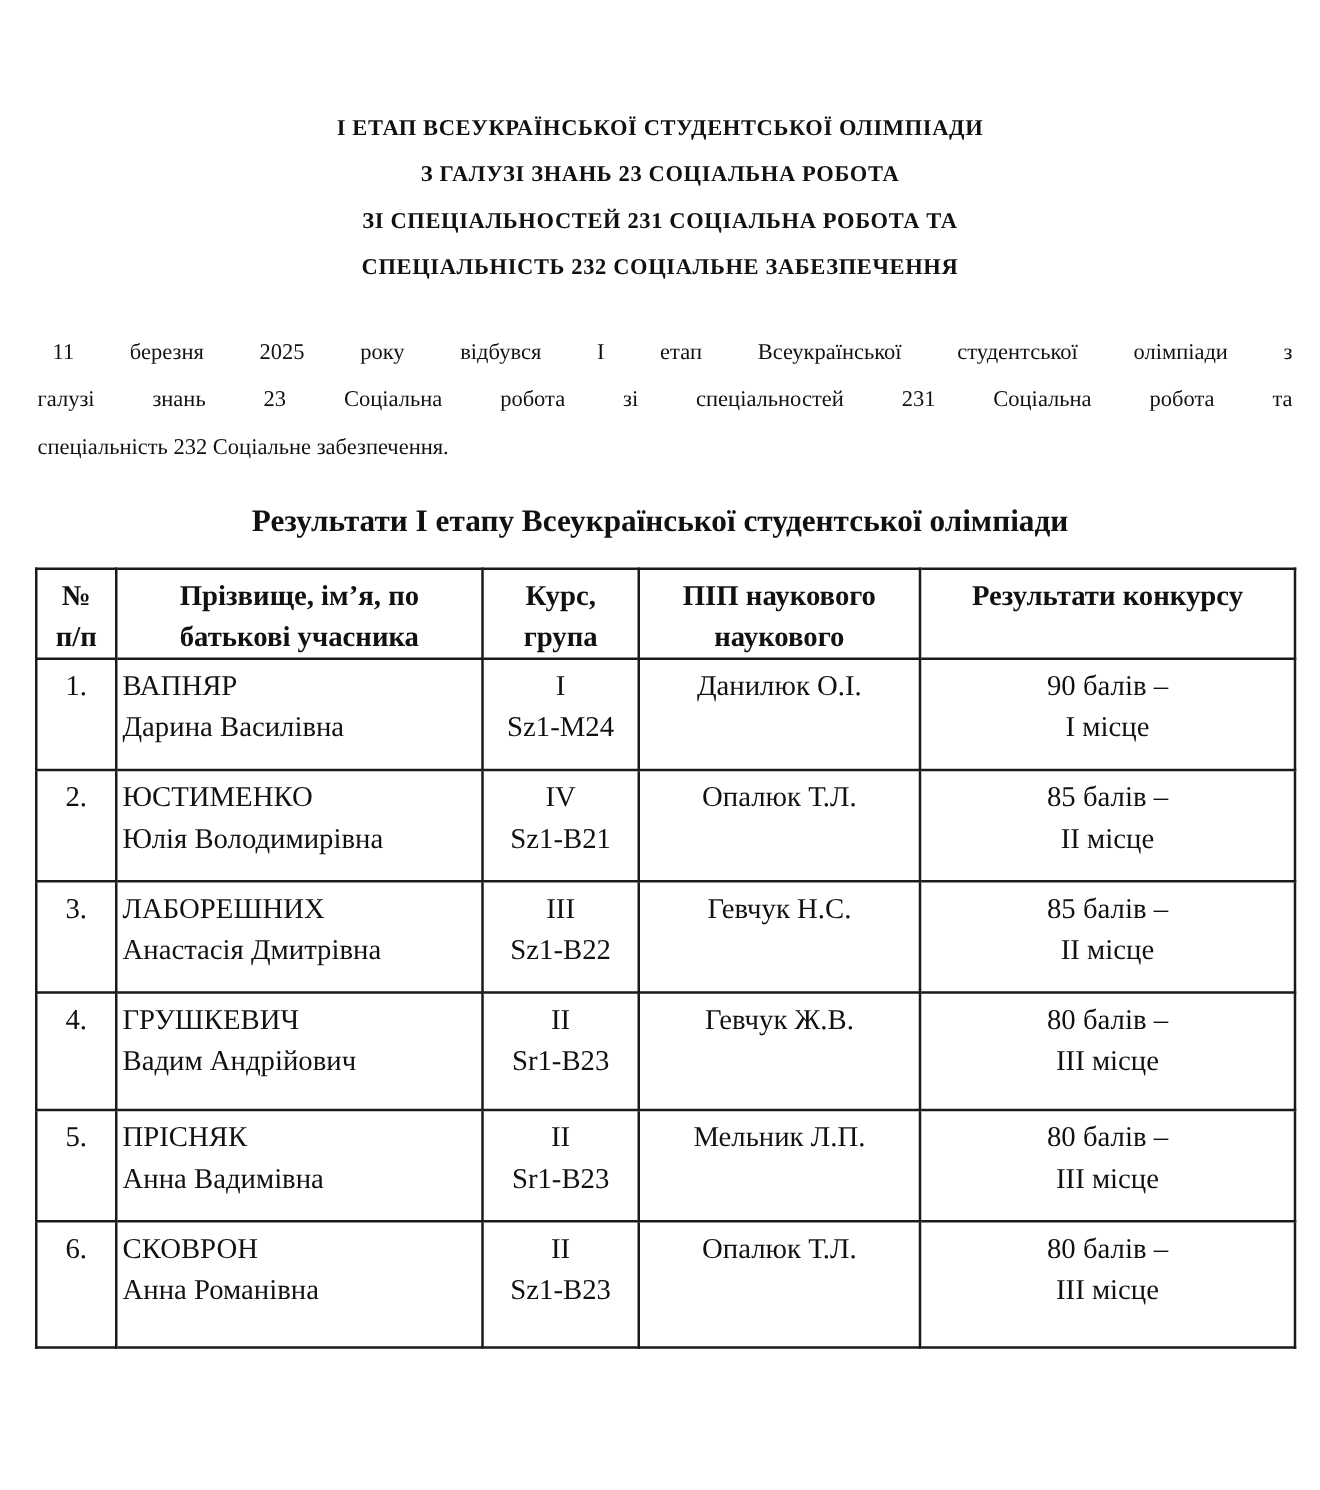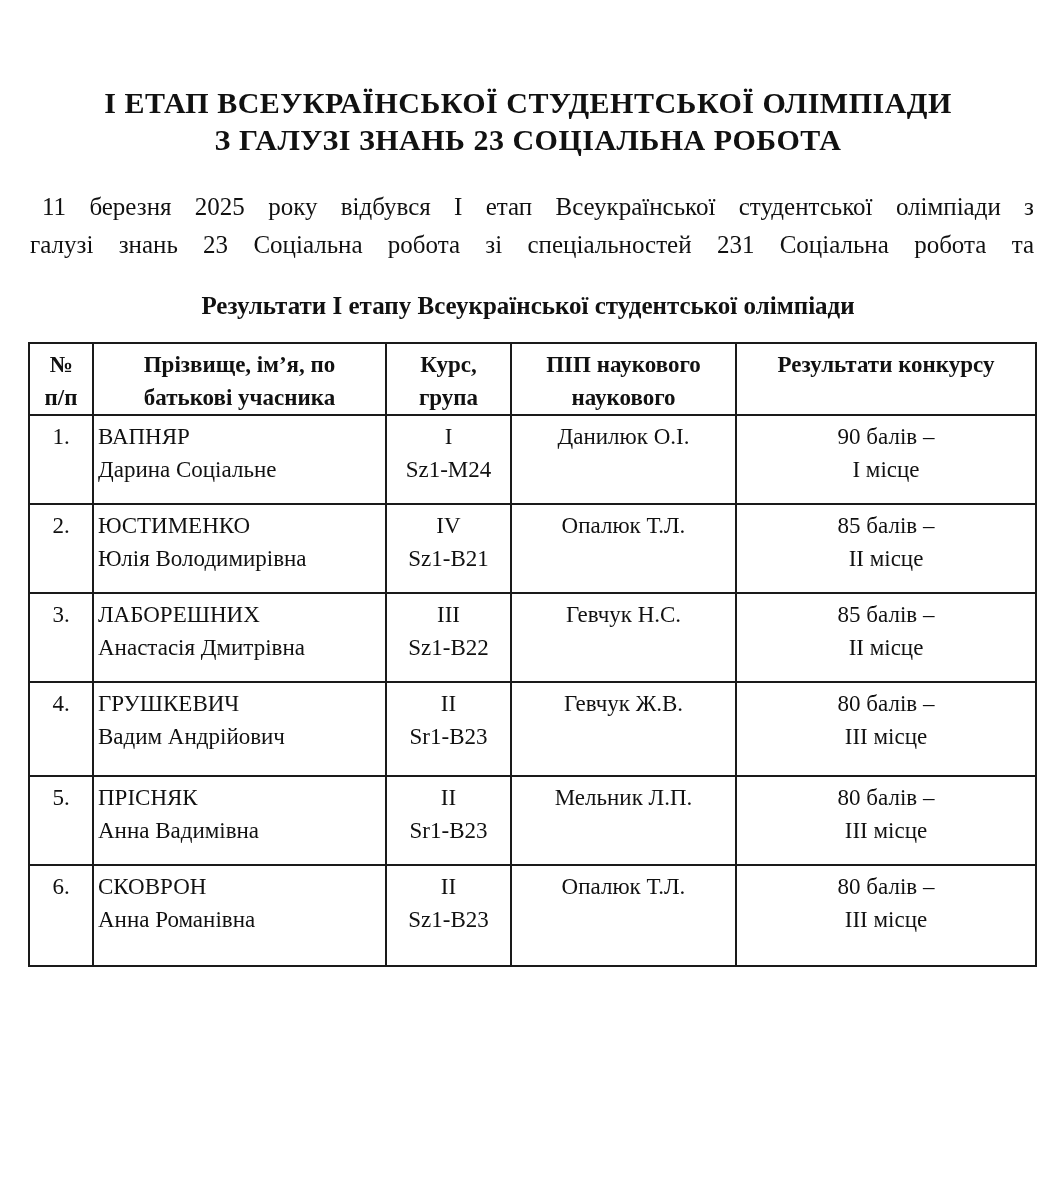--- a/index.html
+++ b/index.html
@@ -13,27 +13,27 @@
     height: 1192px;
     background: #ffffff;
     color: #111111;
     font-family: "Liberation Serif", "DejaVu Serif", serif;
     overflow: hidden;
   }
   .doc-title {
     margin-top: 84px;
     text-align: center;
     font-weight: bold;
-    font-size: 30px;
+    font-size: 18px;
     line-height: 37px;
     letter-spacing: 0.5px;
   }
   .intro {
     margin: 30px 22px 0 30px;
-    font-size: 25px;
+    font-size: 18px;
     line-height: 38px;
   }
   .intro-line.just {
     text-align: justify;
     text-align-last: justify;
   }
   .intro-line.first {
     padding-left: 12px;
   }
   .results-heading {
@@ -73,25 +73,28 @@
   .two-line span { display: block; }
 </style>
 </head>
 <body>
 
 <div class="page">
 
   <div class="doc-title">
     <div>І ЕТАП ВСЕУКРАЇНСЬКОЇ СТУДЕНТСЬКОЇ ОЛІМПІАДИ</div>
     <div>З ГАЛУЗІ ЗНАНЬ 23 СОЦІАЛЬНА РОБОТА</div>
+    <div>ЗІ СПЕЦІАЛЬНОСТЕЙ 231 СОЦІАЛЬНА РОБОТА ТА</div>
+    <div>СПЕЦІАЛЬНІСТЬ 232 СОЦІАЛЬНЕ ЗАБЕЗПЕЧЕННЯ</div>
   </div>
 
   <div class="intro">
     <div class="intro-line just first">11 березня 2025 року відбувся І етап Всеукраїнської студентської олімпіади з</div>
     <div class="intro-line just">галузі знань 23 Соціальна робота зі спеціальностей 231 Соціальна робота та</div>
+    <div class="intro-line">спеціальність 232 Соціальне забезпечення.</div>
   </div>
 
   <div class="results-heading">Результати І етапу Всеукраїнської студентської олімпіади</div>
 
   <table class="results">
     <colgroup>
       <col style="width:64px">
       <col style="width:293px">
       <col style="width:125px">
       <col style="width:225px">
@@ -116,21 +119,21 @@
           <span>наукового</span>
         </th>
         <th>Результати конкурсу</th>
       </tr>
     </thead>
     <tbody>
       <tr class="r-std">
         <td class="c-num">1.</td>
         <td class="c-name two-line">
           <span>ВАПНЯР</span>
-          <span>Дарина Соціальне</span>
+          <span>Дарина Василівна</span>
         </td>
         <td class="c-course two-line">
           <span>І</span>
           <span>Sz1-M24</span>
         </td>
         <td class="c-sup">Данилюк О.І.</td>
         <td class="c-res two-line">
           <span>90 балів –</span>
           <span>І місце</span>
         </td>

